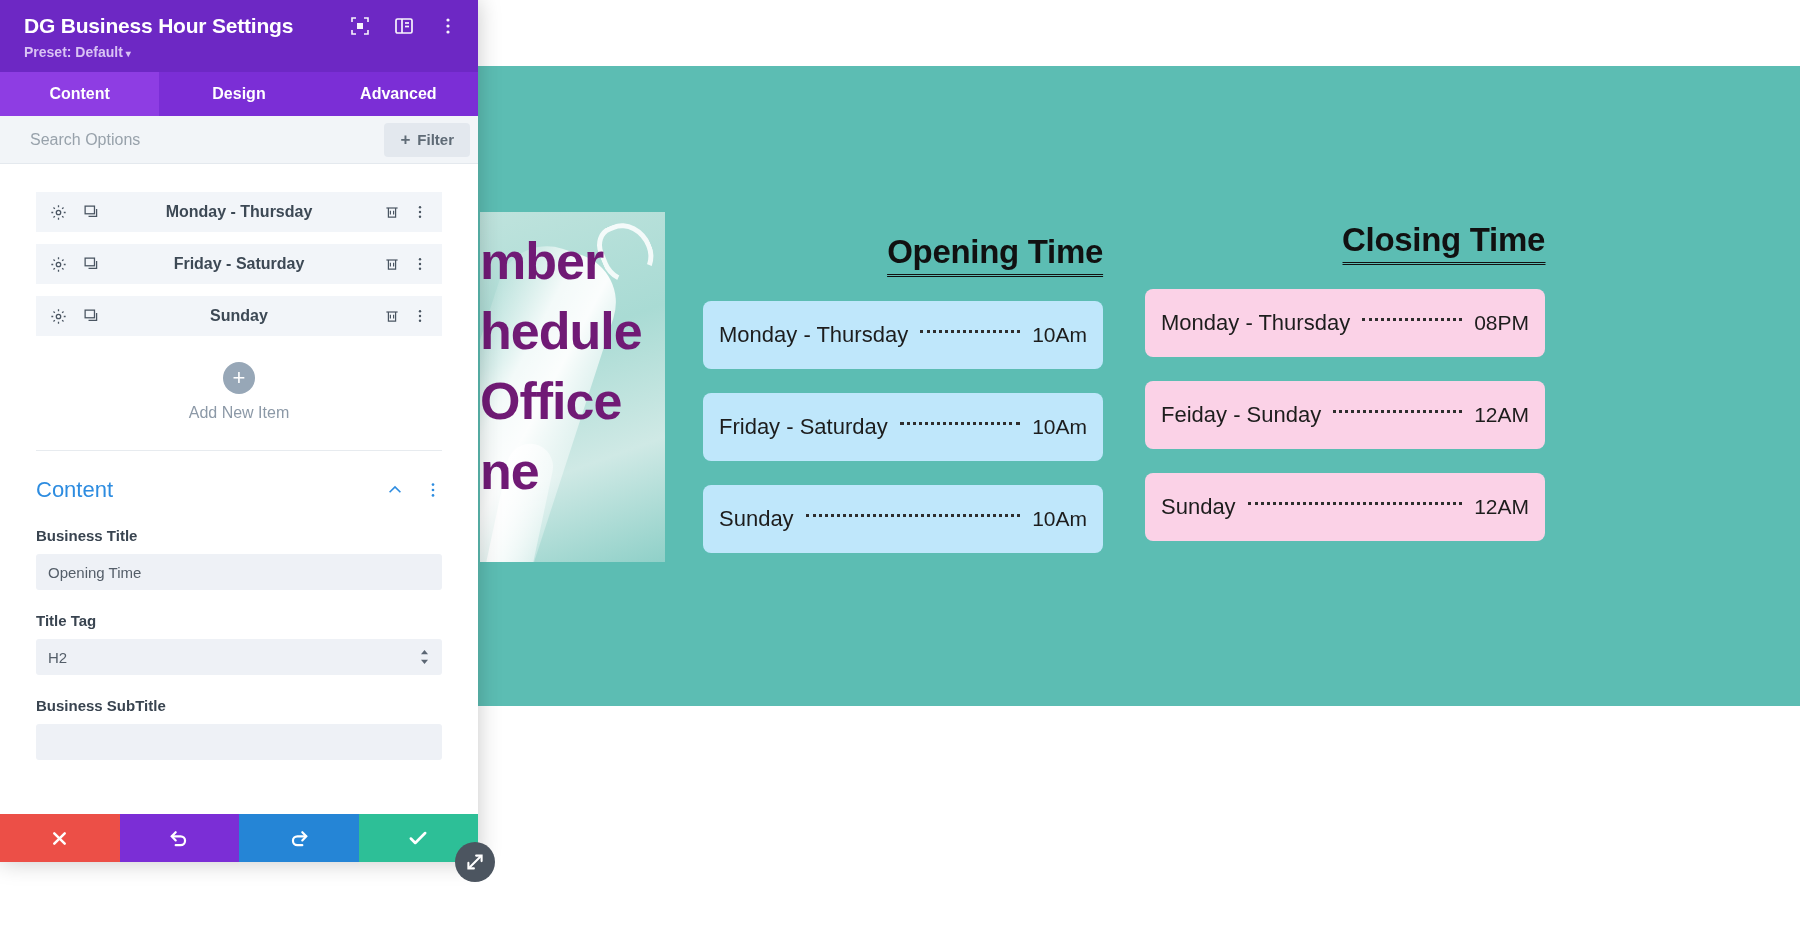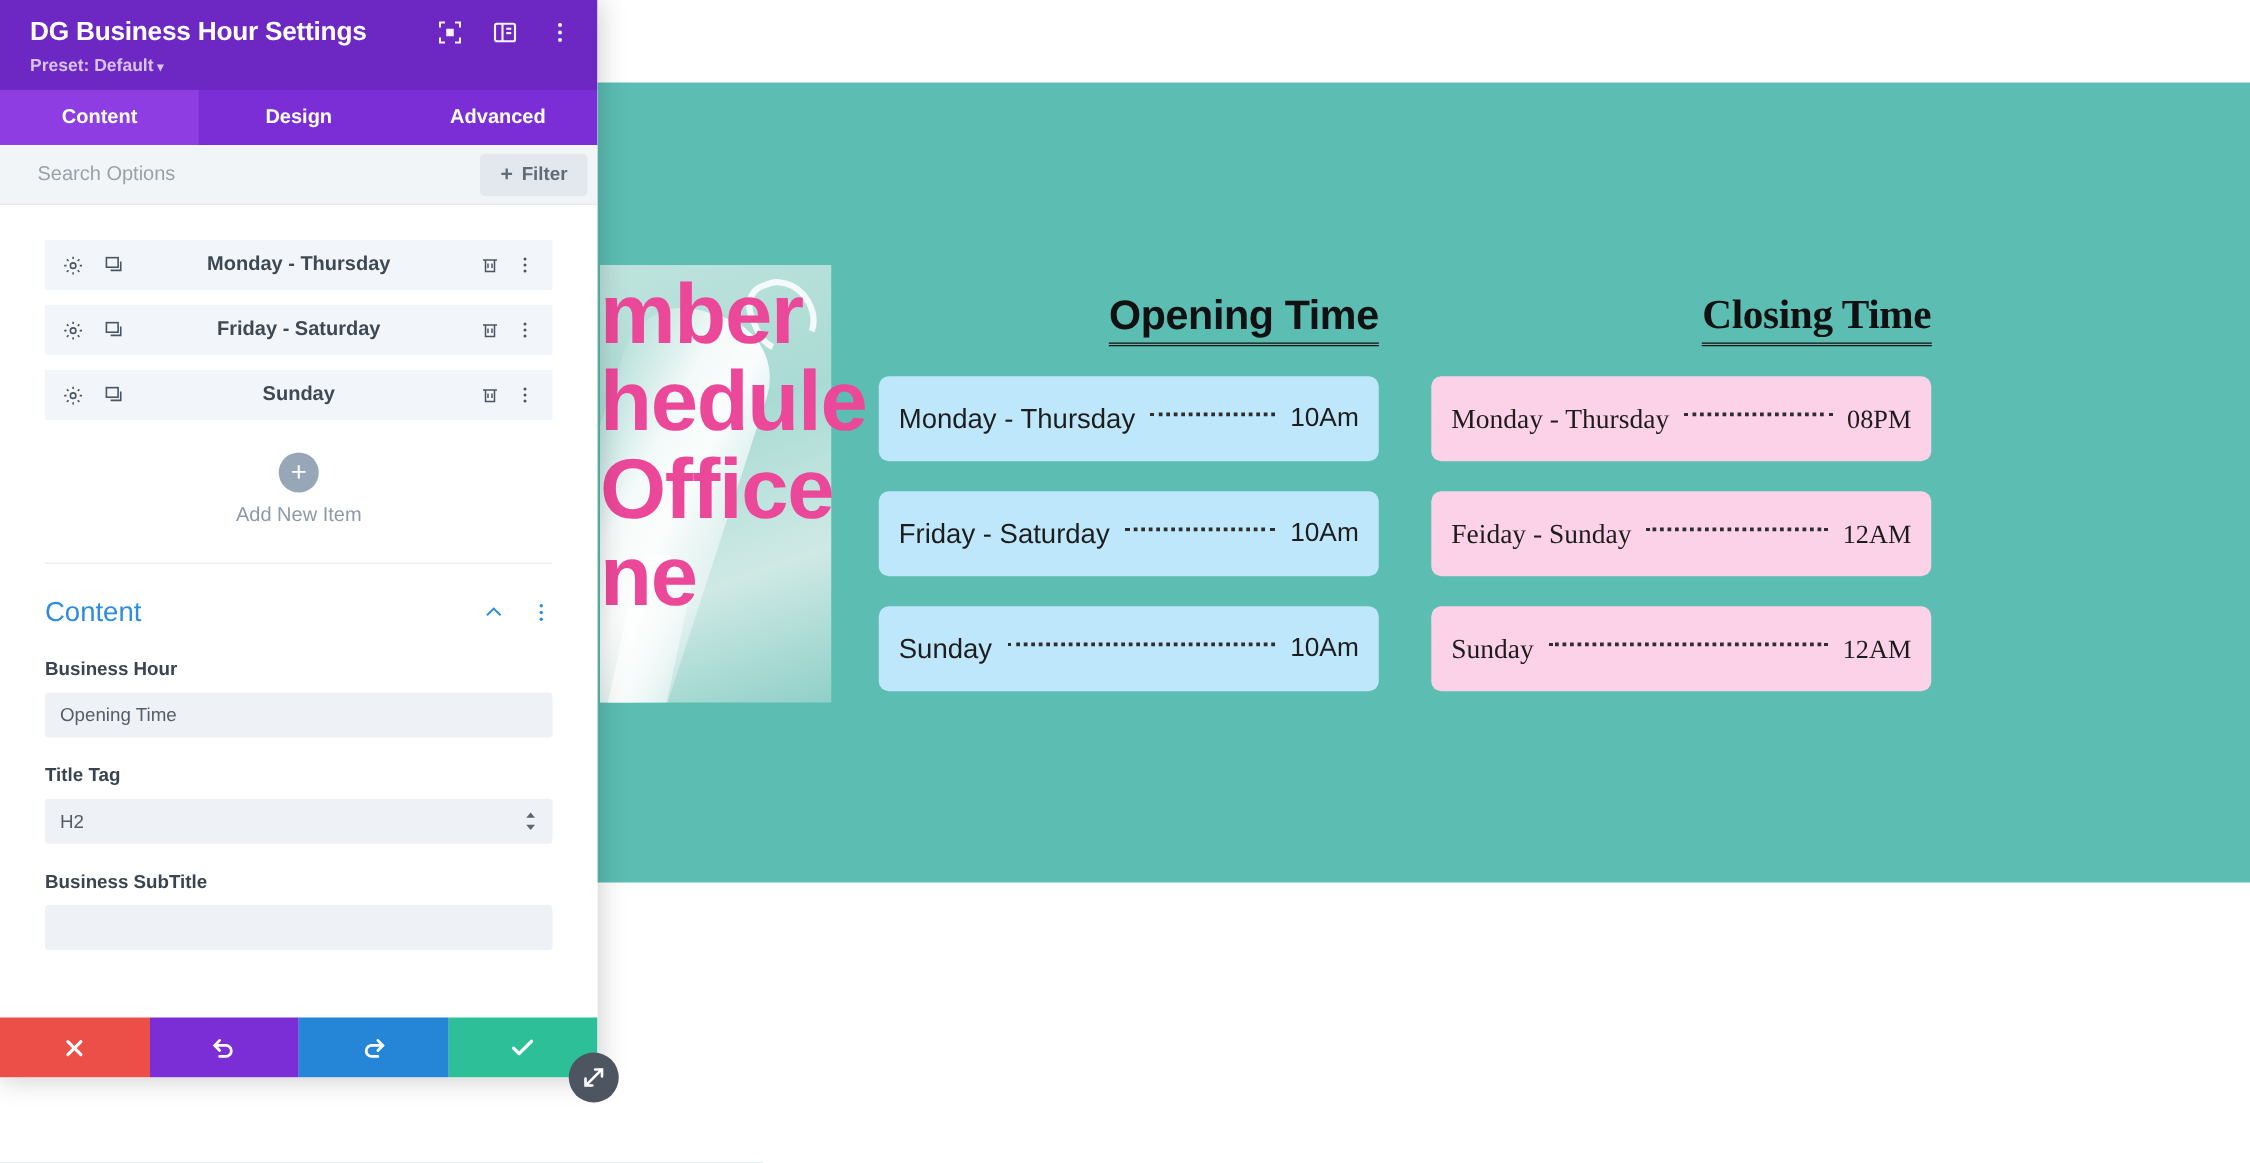--- a/index.html
+++ b/index.html
@@ -38,34 +38,34 @@
     border-radius: 30px;
   }
   .hero-photo .clip {
     position: absolute; left: 120px; top: 10px; width: 52px; height: 60px;
     border: 5px solid rgba(255,255,255,0.85);
     border-radius: 40% 60% 50% 50%;
     border-bottom-color: transparent;
     transform: rotate(-22deg);
   }
   .hero-text {
-    position: absolute; left: 480px; top: 216px; width: 320px; height: 300px;
-    color: #ec4899;
+    position: absolute; left: 480px; top: 226px; width: 320px; height: 300px;
+    color: #701a75;
     font-weight: 800;
-    font-size: 68px;
+    font-size: 52px;
     line-height: 70px;
     letter-spacing: -1px;
     white-space: nowrap;
   }
   .hero-text div { padding-left: 0px; }
 
   
   .sched-col { position: absolute; width: 400px; }
   .sched-col.opening { left: 703px; top: 232px; }
-  .sched-col.closing { left: 1145px; top: 232px; font-family: Liberation Serif, serif; }
+  .sched-col.closing { left: 1145px; top: 220px; }
   .sched-heading {
     text-align: center;
     font-size: 33px;
     font-weight: 700;
     color: #111111;
     letter-spacing: -0.3px;
     padding-bottom: 2px;
     display: inline-block;
     position: relative;
     left: 50%;
@@ -544,21 +544,21 @@
           <span class="sh-ico">
             <svg width="18" height="18" viewBox="0 0 20 20" fill="currentColor">
               <circle cx="10" cy="4" r="1.5"></circle>
                 <circle cx="10" cy="10" r="1.5"></circle>
                 <circle cx="10" cy="16" r="1.5"></circle>
             </svg>
           </span>
         </div>
 
         <div class="field">
-          <div class="field-label">Business Hour</div>
+          <div class="field-label">Business Title</div>
           <input class="field-input" value="Opening Time" style="">
         </div>
 
         <div class="field">
           <div class="field-label">Title Tag</div>
           <div class="field-select">
             <span>H2</span>
             <span class="stepper">
               <svg width="11" height="16" viewBox="0 0 11 16" fill="currentColor">
                 <path d="M5.5 1L9 5.2H2z"></path>

